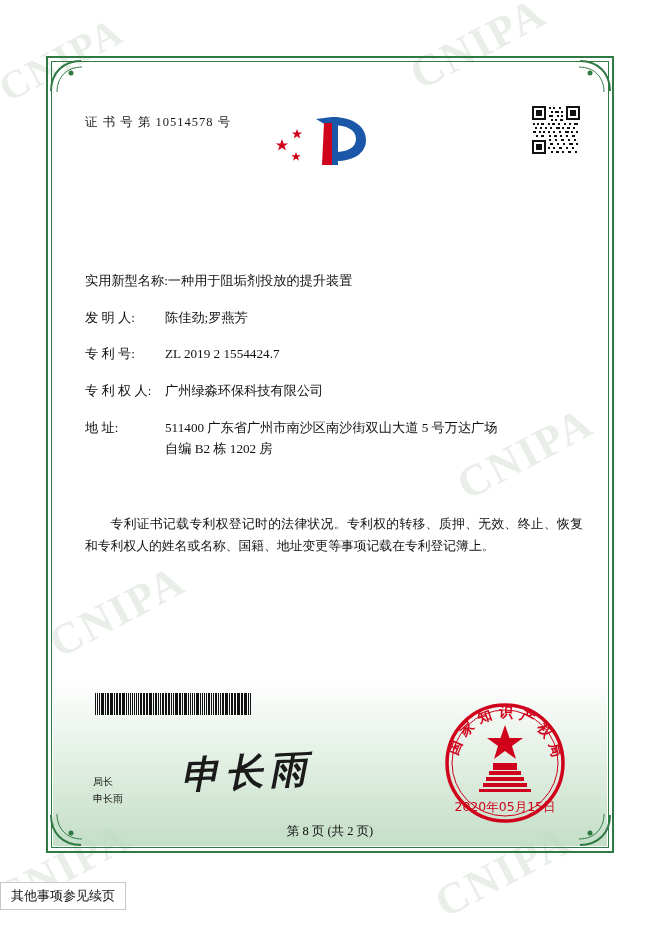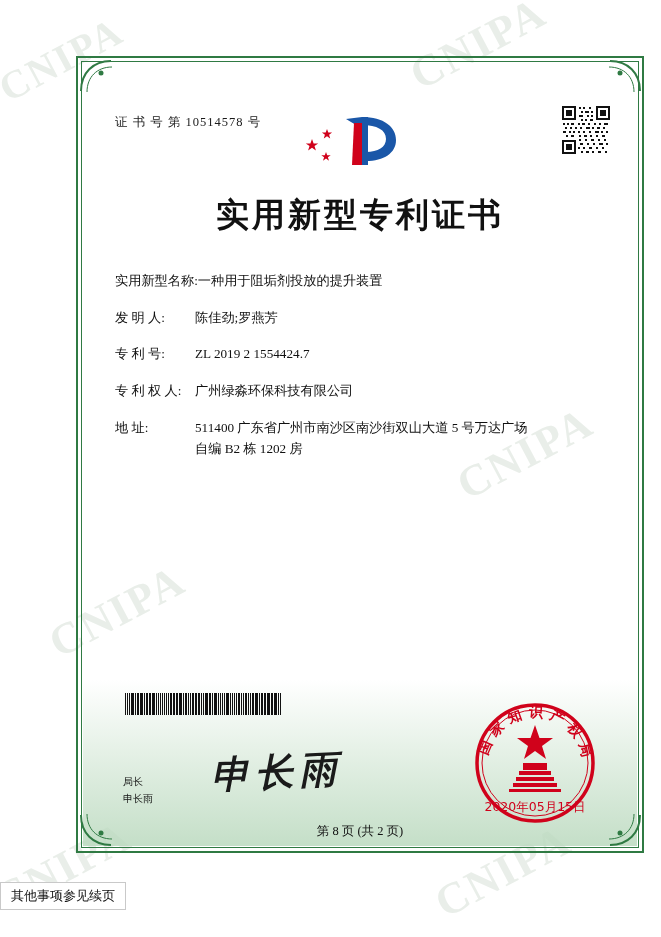--- a/index.html
+++ b/index.html
@@ -31,21 +31,20 @@
     letter-spacing: 2px;
   }
 
   
   .sheet {
     position: absolute;
     left: 0; top: 0;
     width: 595px;
     height: 937px;
     z-index: 1;
-    margin-left: 30px;
   }
 
   .border-outer {
     position: absolute;
     left: 46px; top: 56px;
     width: 568px;
     height: 797px;
     border: 2px solid #2f7a43;
     box-sizing: border-box;
   }
@@ -388,21 +387,20 @@
           <polygon points="27,20 28.3,23.6 32.1,23.6 29.1,25.8 30.2,29.4 27,27.2 23.8,29.4 24.9,25.8 21.9,23.6 25.7,23.6"></polygon>
           <polygon points="26,43 27.2,46.3 30.7,46.3 27.9,48.3 29,51.7 26,49.6 23,51.7 24.1,48.3 21.3,46.3 24.8,46.3"></polygon>
         </g>
 
         <path d="M46 10 L62 8 C84 8 96 18 96 31 C96 44 84 52 66 52 L66 43 C78 43 86 38 86 30 C86 21 77 16 62 16 L56 16 Z" fill="#1a57a8"></path>
         <path d="M54 14 L62 14 L62 56 L52 56 Z" fill="#d0021b"></path>
         <path d="M62 8 L68 8 L68 56 L62 56 Z" fill="#1a57a8"></path>
       </svg>
     </div>
 
-    <div class="title">实用新型专利证书</div>
 
     <div class="fields">
       <div class="row">
         <span class="lbl">实用新型名称:</span><span class="val">一种用于阻垢剂投放的提升装置</span>
       </div>
       <div class="row">
         <span class="lbl w5">发    明    人:</span><span class="val">陈佳劲;罗燕芳</span>
       </div>
       <div class="row">
         <span class="lbl w5">专   利   号:</span><span class="val">ZL 2019 2 1554424.7</span>
@@ -412,20 +410,21 @@
       </div>
       <div class="row">
         <span class="lbl w5">地        址:</span><span class="val">511400 广东省广州市南沙区南沙街双山大道 5 号万达广场</span>
       </div>
       <div class="row sub">
         <span class="val">自编 B2 栋 1202 房</span>
       </div>
     </div>
 
     <div class="paras">
+      <p>专利证书记载专利权登记时的法律状况。专利权的转移、质押、无效、终止、恢复和专利权人的姓名或名称、国籍、地址变更等事项记载在专利登记簿上。</p>
     </div>
 
     <div class="barcode" id="barcode">
         <i style="width: 1.1px;"></i>
         <i style="width: 1.1px;"></i>
         <i style="width: 1.1px;"></i>
         <i style="width: 2.4px;"></i>
         <i style="width: 1.1px;"></i>
         <i style="width: 2.4px;"></i>
         <i style="width: 2.4px;"></i>

